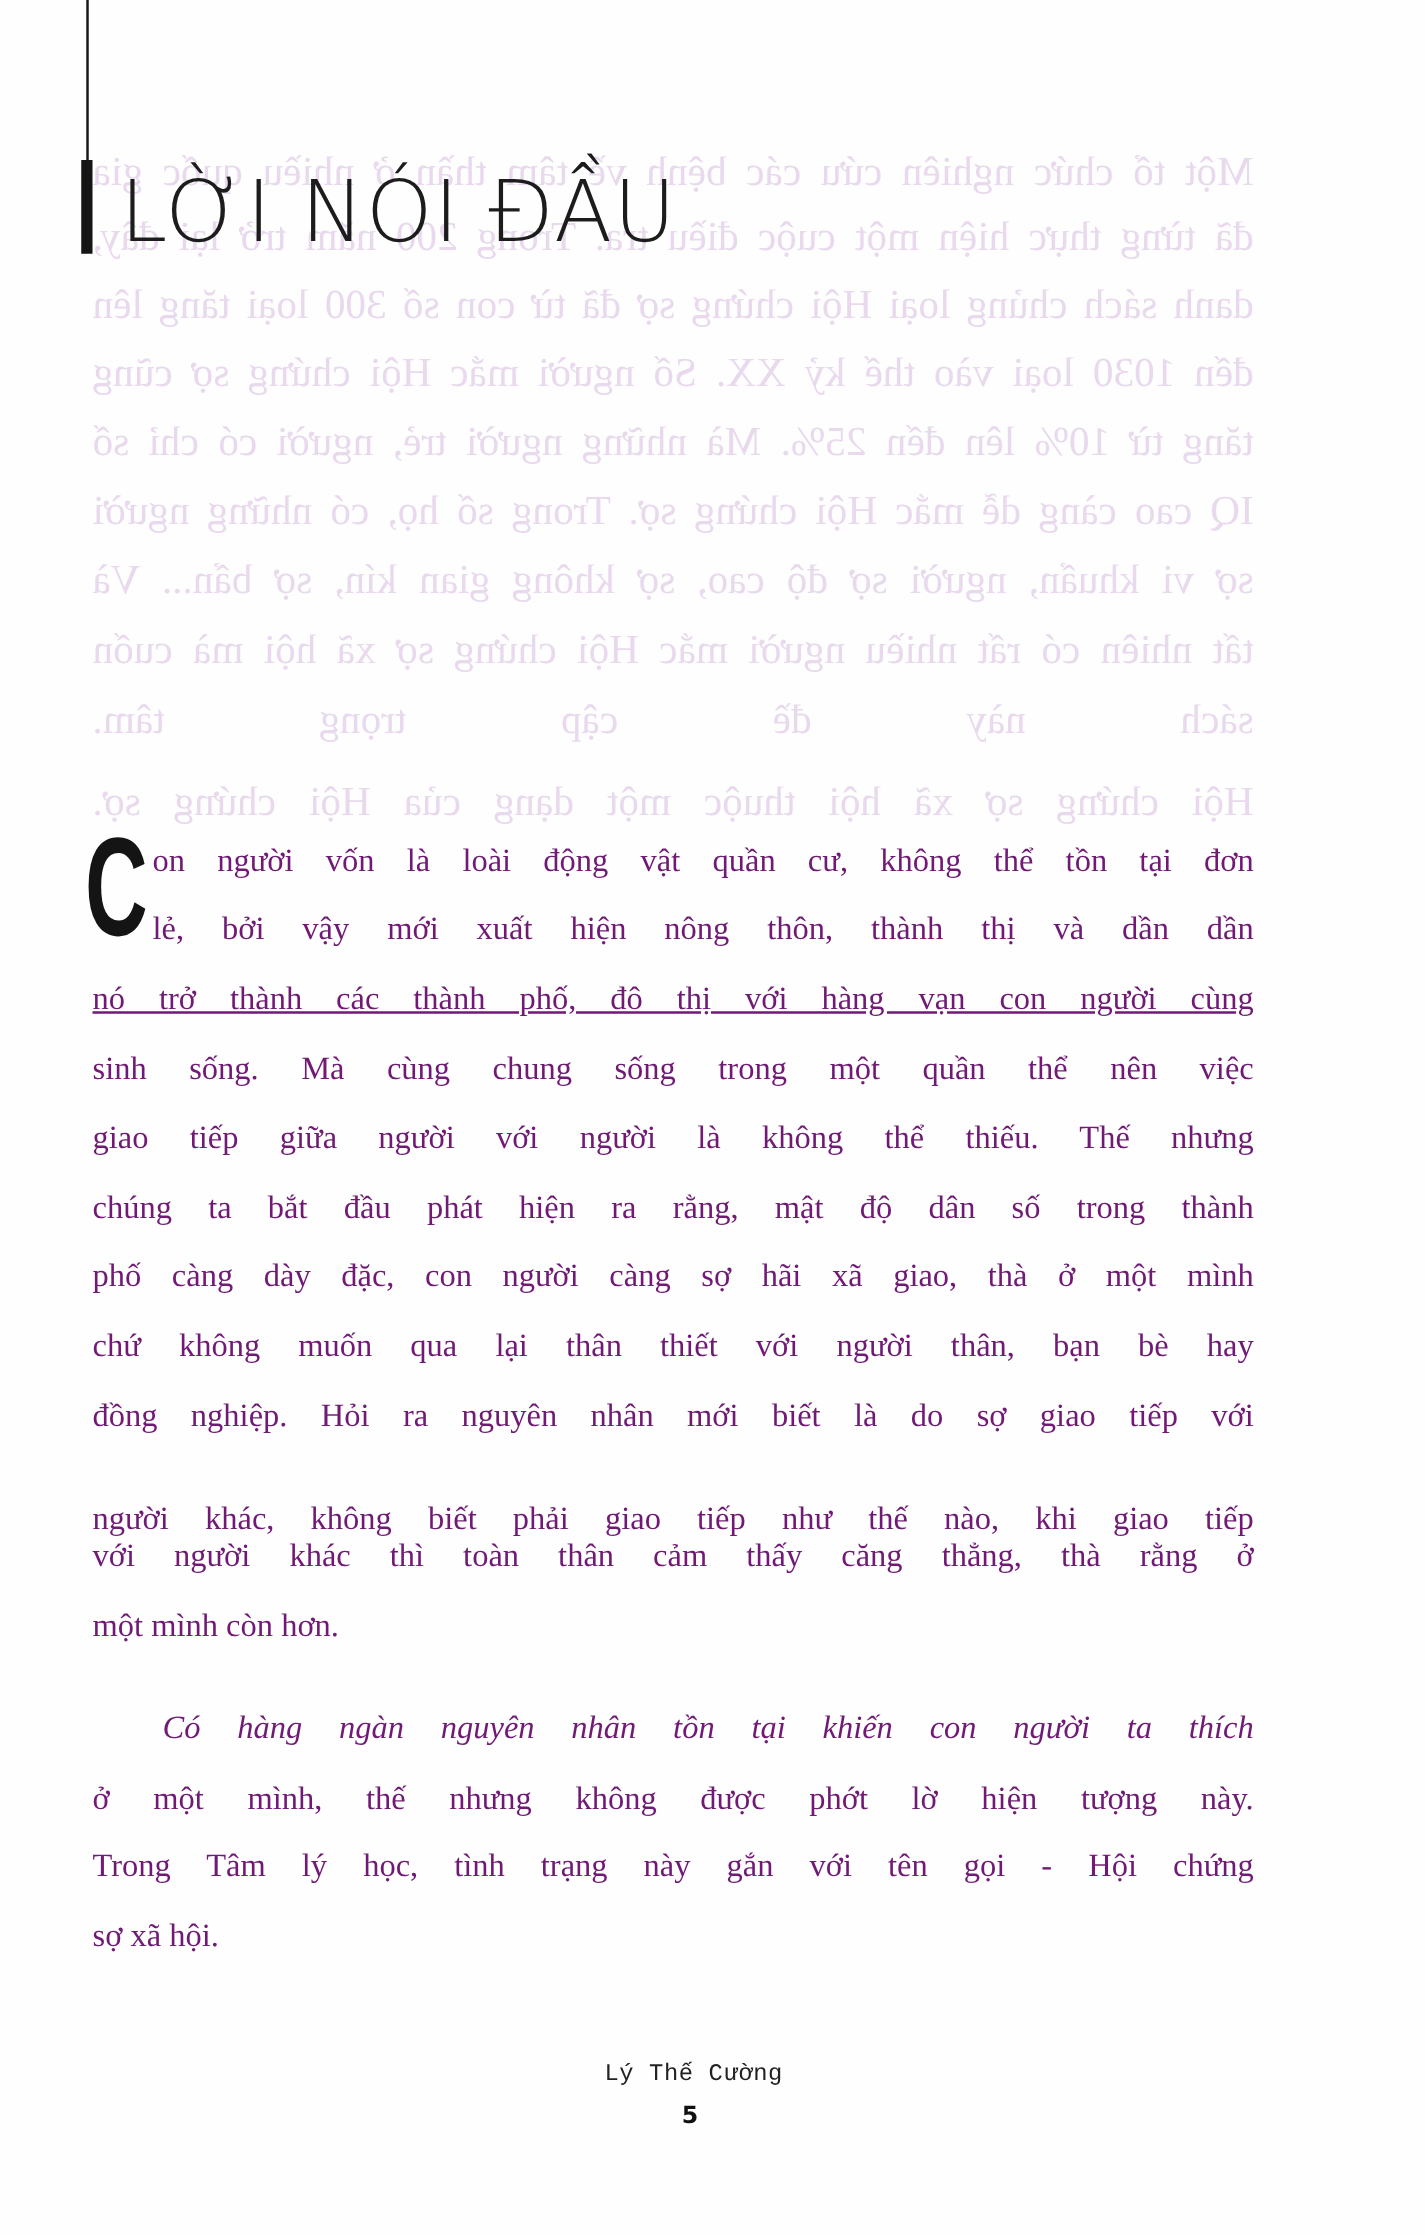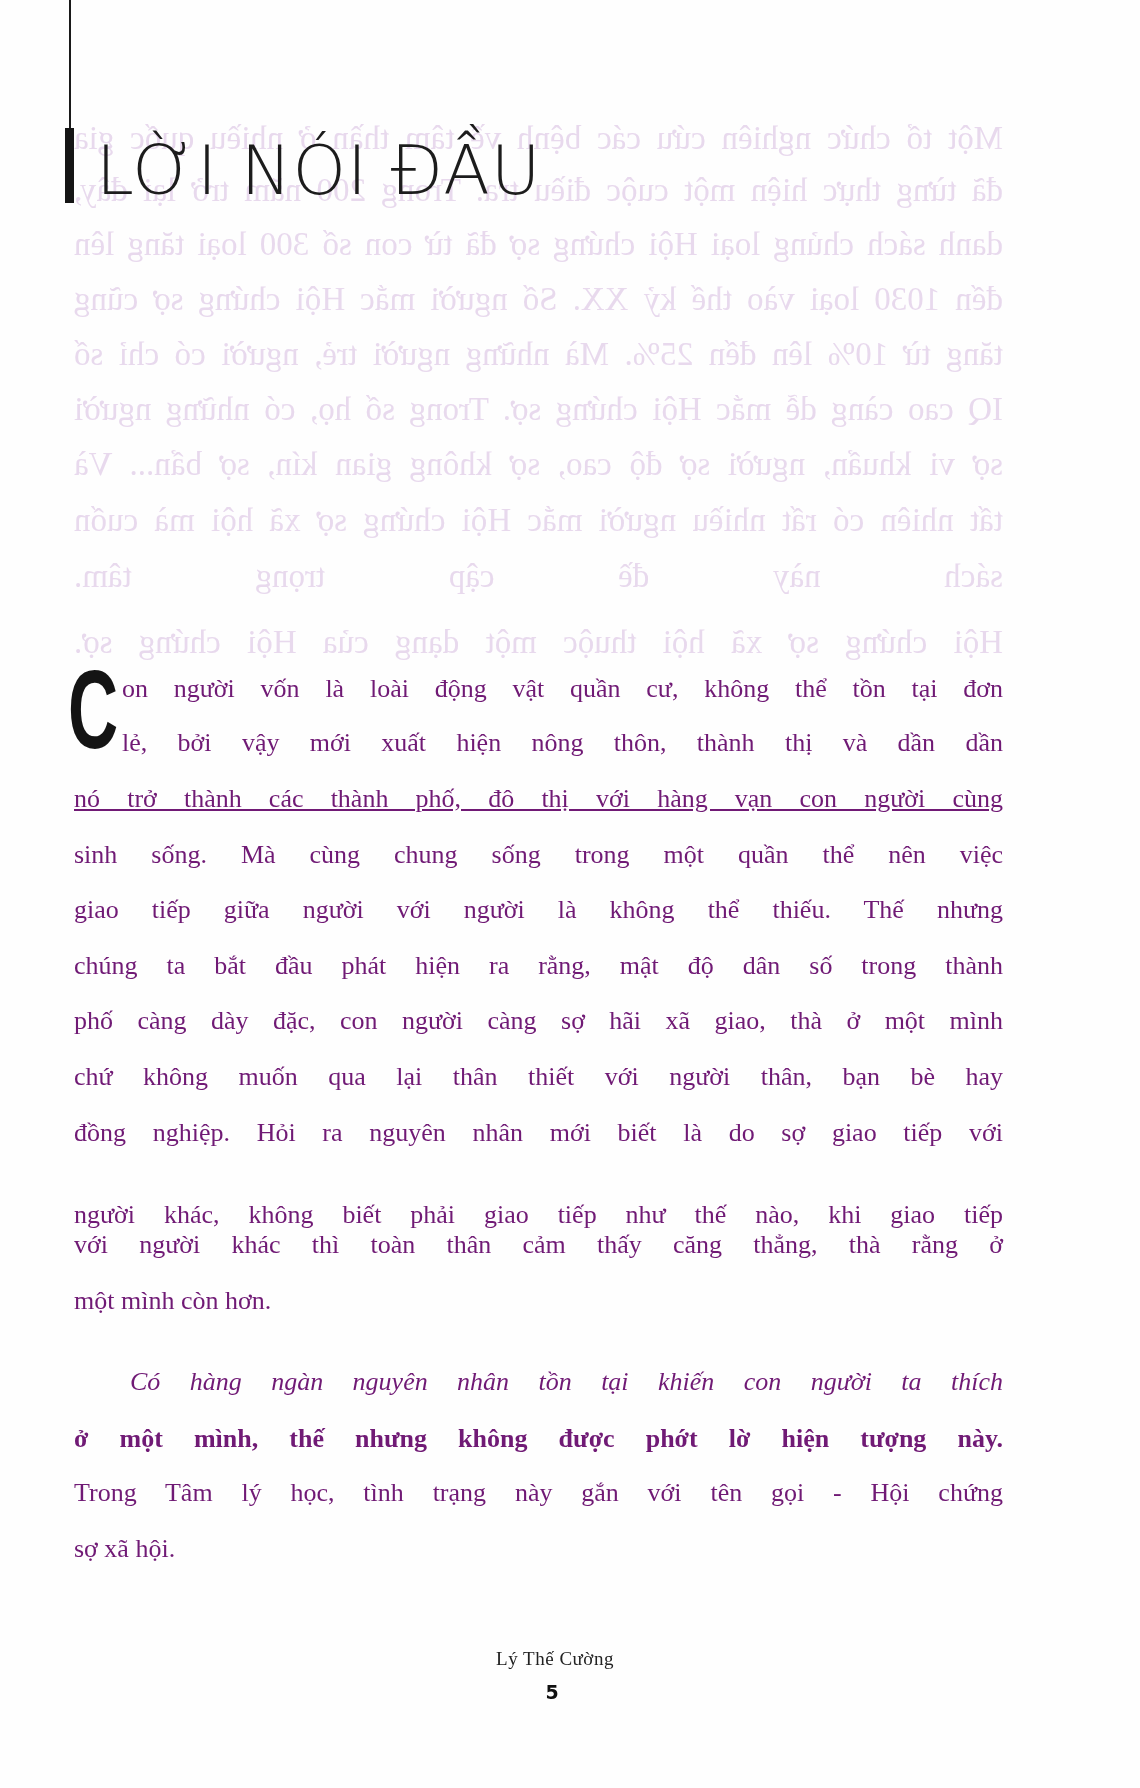--- a/index.html
+++ b/index.html
@@ -29,21 +29,21 @@
   .line.last { text-align: left; text-align-last: left; }
   .line.cap { left: 122px; width: 881px; }
   .line.indent { left: 130px; width: 873px; font-style: italic; }
 
   .dropcap { position: absolute; left: 68px; top: 662px; width: 54px; height: 96px;
     font-family: "Liberation Sans", sans-serif; font-weight: bold; font-size: 112px;
     line-height: 96px; color: #141414; transform: scaleX(0.62); transform-origin: left top;
     letter-spacing: 0; }
 
   .footer-author { position: absolute; left: 0; width: 1140px; top: 1646px; height: 26px; line-height: 26px;
-    text-align: center; font-family: Liberation Serif, serif; font-size: 19px; color: #222;
+    text-align: center; font-family: Liberation Mono, monospace; font-size: 19px; color: #222;
     letter-spacing: 0.5px; padding-left: 0; }
   .footer-author span { display: inline-block; margin-left: -30px; }
   .page-num { position: absolute; left: 0; width: 1140px; top: 1680px; height: 24px; line-height: 24px;
     text-align: center; font-family: "DejaVu Sans", sans-serif; font-weight: bold; font-size: 19px; color: #111; }
   .page-num span { display: inline-block; margin-left: -36px; }
 </style>
 </head>
 <body>
 
 <div class="page">
@@ -75,20 +75,20 @@
     <div class="line" style="top:999px;">phố càng dày đặc, con người càng sợ hãi xã giao, thà ở một mình</div>
     <div class="line" style="top:1055px;">chứ không muốn qua lại thân thiết với người thân, bạn bè hay</div>
     <div class="line" style="top:1111px;">đồng nghiệp. Hỏi ra nguyên nhân mới biết là do sợ giao tiếp với</div>
     <div class="line" style="top:1193px;">người khác, không biết phải giao tiếp như thế nào, khi giao tiếp</div>
     <div class="line" style="top:1223px;">với người khác thì toàn thân cảm thấy căng thẳng, thà rằng ở</div>
     <div class="line last" style="top:1279px;">một mình còn hơn.</div>
   </div>
 
   <div>
     <div class="line indent" style="top:1360px;">Có hàng ngàn nguyên nhân tồn tại khiến con người ta thích</div>
-    <div class="line" style="top:1417px;font-weight:bold;">ở một mình, thế nhưng không được phớt lờ hiện tượng này.</div>
+    <div class="line" style="top:1417px;">ở một mình, thế nhưng không được phớt lờ hiện tượng này.</div>
     <div class="line" style="top:1471px;">Trong Tâm lý học, tình trạng này gắn với tên gọi - Hội chứng</div>
     <div class="line last" style="top:1527px;">sợ xã hội.</div>
   </div>
 
   <div class="footer-author"><span>Lý Thế Cường</span></div>
   <div class="page-num"><span>5</span></div>
 </div>
 
 </body></html>

